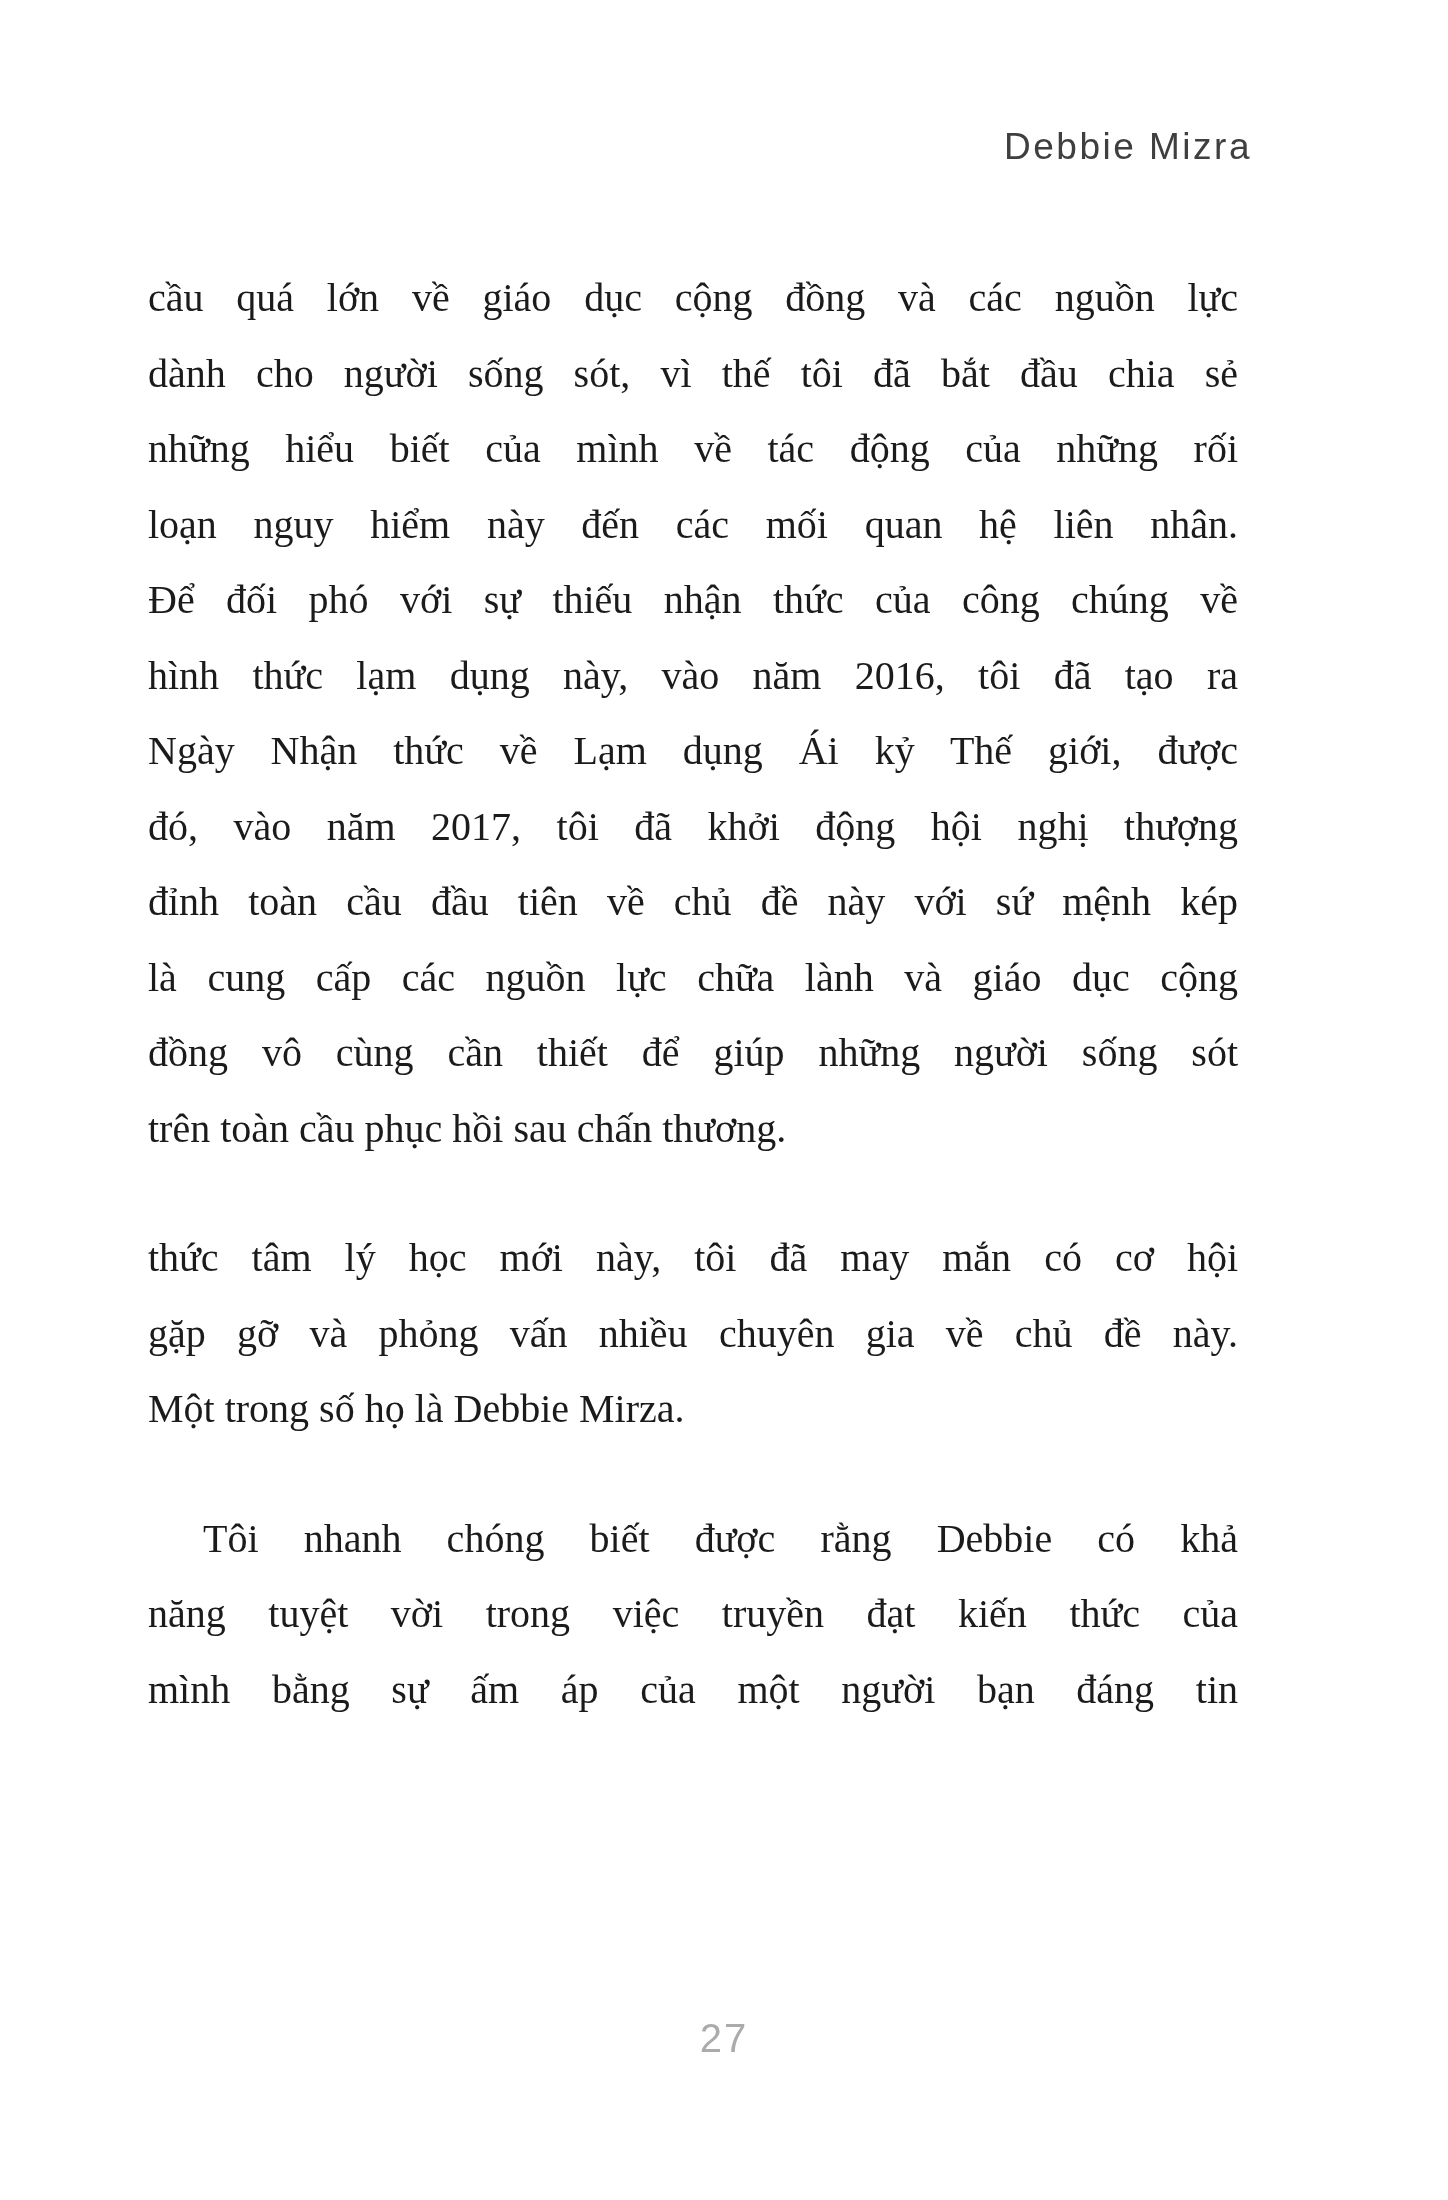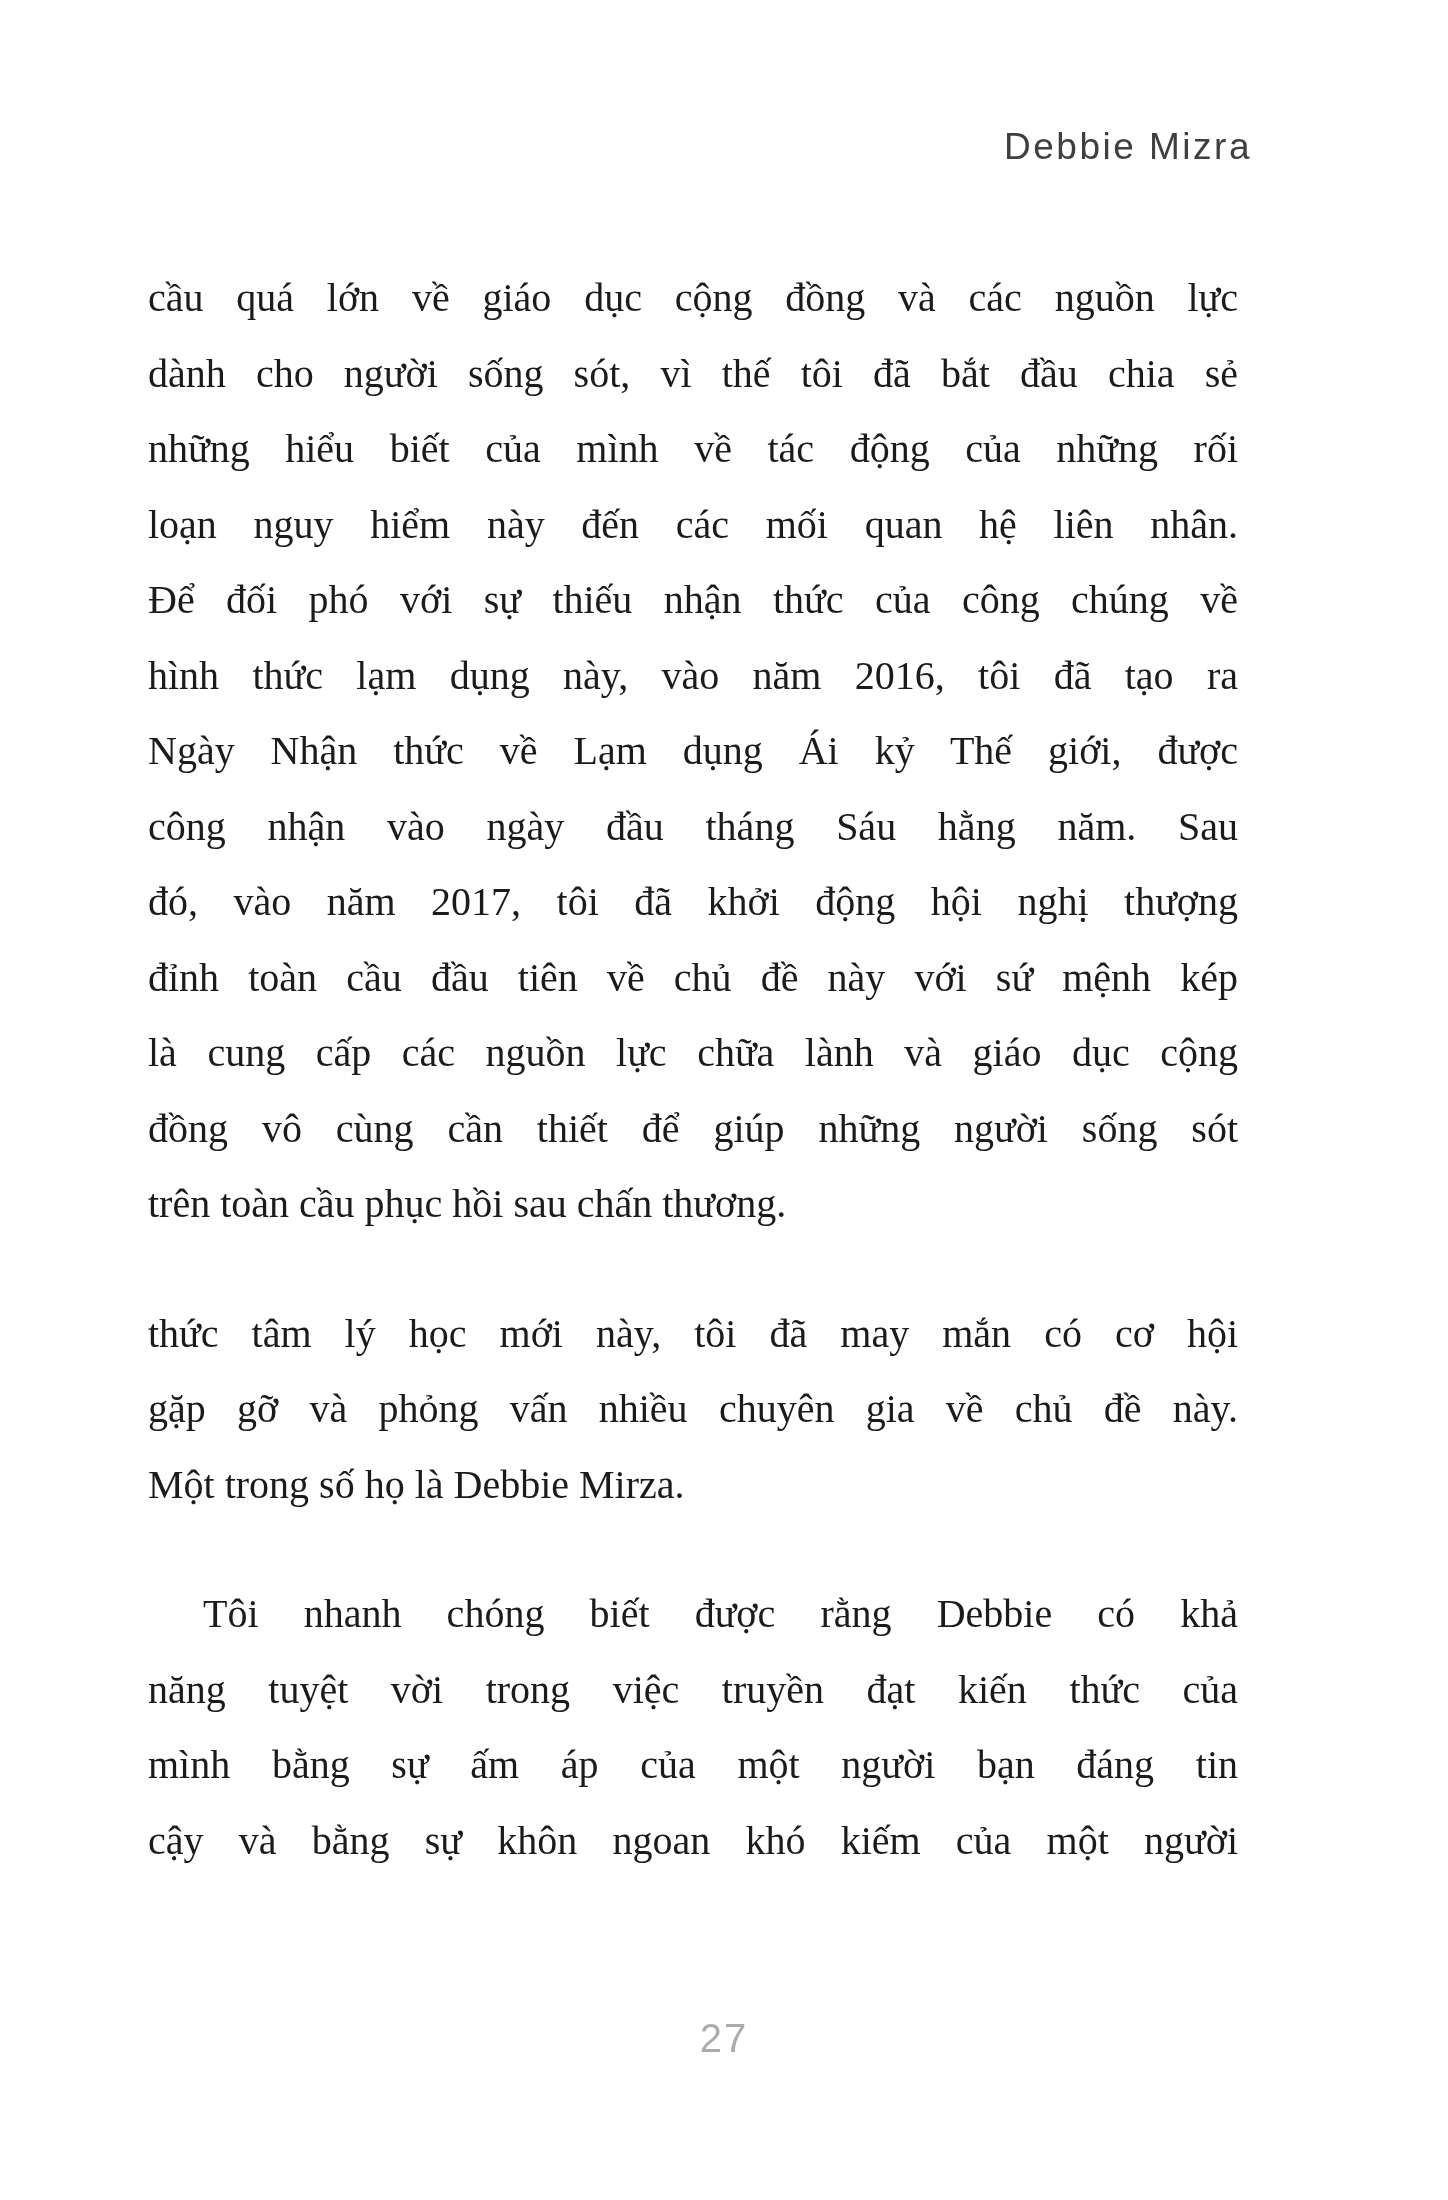--- a/index.html
+++ b/index.html
@@ -68,35 +68,33 @@
 
   <div class="text-block" id="text-block">
       <div class="paragraph">
         <div class="line">cầu quá lớn về giáo dục cộng đồng và các nguồn lực</div>
         <div class="line">dành cho người sống sót, vì thế tôi đã bắt đầu chia sẻ</div>
         <div class="line">những hiểu biết của mình về tác động của những rối</div>
         <div class="line">loạn nguy hiểm này đến các mối quan hệ liên nhân.</div>
         <div class="line">Để đối phó với sự thiếu nhận thức của công chúng về</div>
         <div class="line">hình thức lạm dụng này, vào năm 2016, tôi đã tạo ra</div>
         <div class="line">Ngày Nhận thức về Lạm dụng Ái kỷ Thế giới, được</div>
-        <div class="line">công nhận vào ngày đầu tháng Sáu hằng năm. Sau</div>
         <div class="line">đó, vào năm 2017, tôi đã khởi động hội nghị thượng</div>
         <div class="line">đỉnh toàn cầu đầu tiên về chủ đề này với sứ mệnh kép</div>
         <div class="line">là cung cấp các nguồn lực chữa lành và giáo dục cộng</div>
         <div class="line">đồng vô cùng cần thiết để giúp những người sống sót</div>
         <div class="line last">trên toàn cầu phục hồi sau chấn thương.</div>
       </div>
       <div class="paragraph">
         <div class="line">thức tâm lý học mới này, tôi đã may mắn có cơ hội</div>
         <div class="line">gặp gỡ và phỏng vấn nhiều chuyên gia về chủ đề này.</div>
         <div class="line last">Một trong số họ là Debbie Mirza.</div>
       </div>
       <div class="paragraph">
         <div class="line indent">Tôi nhanh chóng biết được rằng Debbie có khả</div>
         <div class="line">năng tuyệt vời trong việc truyền đạt kiến thức của</div>
         <div class="line">mình bằng sự ấm áp của một người bạn đáng tin</div>
-        <div class="line">cậy và bằng sự khôn ngoan khó kiếm của một người</div>
       </div>
     </div>
 
   <div class="page-number">27</div>
 
 </div>
 
 </body></html>

